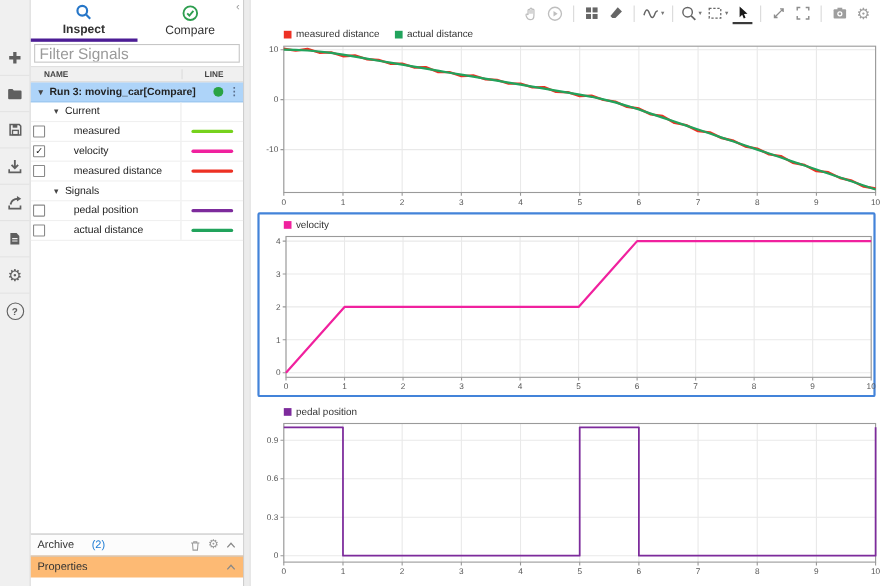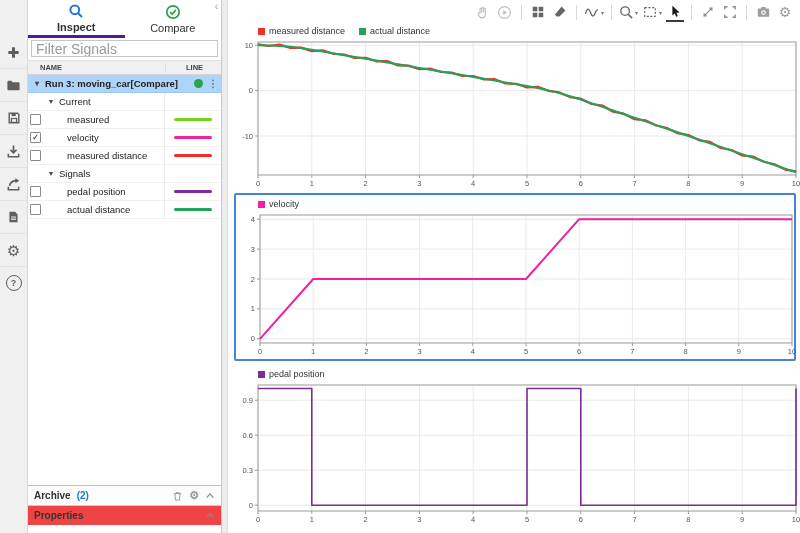--- a/index.html
+++ b/index.html
@@ -38,23 +38,23 @@
   .trow.group .ncol{padding-left:18px;}
   .trow.signal .ncol{padding-left:2px;}
   .caret{width:10px;font-size:8px;color:#444;margin-right:3px;text-align:center;}
   .cb{width:9px;height:9px;border:1px solid #8a8a8a;border-radius:1px;background:#fff;
       font-size:8.5px;line-height:9px;text-align:center;color:#222;flex:none;}
   .trow.signal .lbl{margin-left:26px;}
   .sw{width:38px;height:3px;border-radius:2px;}
   .dot{width:9px;height:9px;border-radius:50%;flex:none;}
   .kebab{color:#5b6f8c;font-size:10px;margin-left:5px;line-height:1;}
   .spacer{flex:1;}
-  .secthead{height:20px;display:flex;align-items:center;font-size:10px;color:#333;padding:0 6px;box-sizing:border-box;gap:6px;font-weight:bold;}
+  .secthead{height:20px;display:flex;align-items:center;font-size:10px;color:#333;padding:0 6px;box-sizing:border-box;gap:16px;}
   .archive{border-top:1px solid #c2c2c2;background:#fcfcfc;}
-  .props{border-top:1px solid #ccc;background:#ef4444;justify-content:space-between;}
+  .props{border-top:1px solid #ccc;background:#fdba74;justify-content:space-between;}
   .count{color:#1c7bd4;}
   .sec-icons{margin-left:auto;display:flex;align-items:center;gap:6px;}
   .props-pad{height:8px;}
 
   .gutter{width:5px;background:#ececec;border-right:1px solid #dedede;}
 
   
   .main{flex:1;display:flex;flex-direction:column;padding:0 4px 0 6px;box-sizing:border-box;background:#fff;min-width:0;}
   .toolbar{height:24px;display:flex;align-items:center;justify-content:flex-end;gap:4px;padding-right:2px;}
   .tbtn{height:20px;min-width:18px;display:flex;align-items:center;justify-content:center;gap:1px;box-sizing:border-box;}

